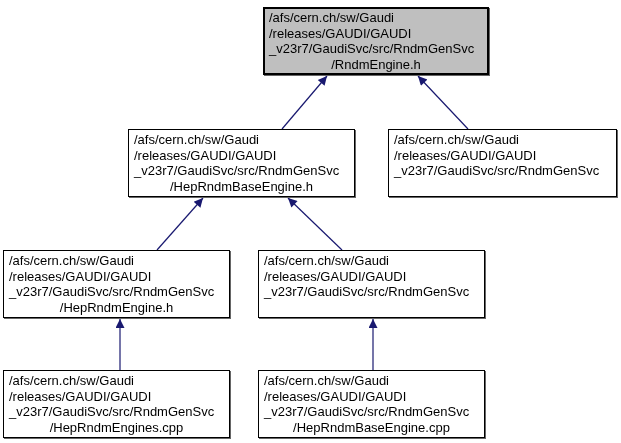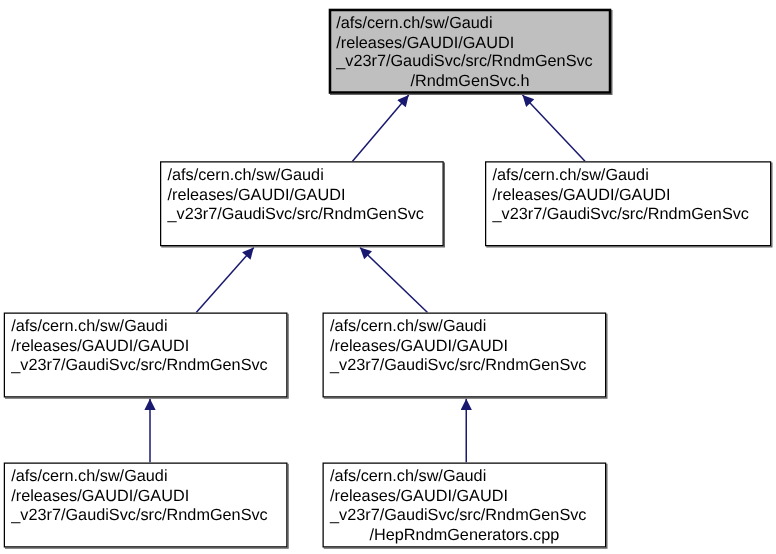--- a/index.html
+++ b/index.html
@@ -48,53 +48,56 @@
     <line x1="157" y1="250" x2="203" y2="198" marker-end="url(#ah)"></line>
     <line x1="342" y1="250" x2="288" y2="198" marker-end="url(#ah)"></line>
     <line x1="120" y1="370" x2="120" y2="319" marker-end="url(#ah)"></line>
     <line x1="373" y1="370" x2="373" y2="319" marker-end="url(#ah)"></line>
   </svg>
 
   <div id="n0" class="node selected">
     <div class="ln">/afs/cern.ch/sw/Gaudi</div>
     <div class="ln">/releases/GAUDI/GAUDI</div>
     <div class="ln">_v23r7/GaudiSvc/src/RndmGenSvc</div>
-    <div class="ln center">/RndmGenSvc.h</div>
+    <div class="ln center">/RndmEngine.h</div>
   </div>
 
   <div id="n1" class="node">
     <div class="ln">/afs/cern.ch/sw/Gaudi</div>
     <div class="ln">/releases/GAUDI/GAUDI</div>
     <div class="ln">_v23r7/GaudiSvc/src/RndmGenSvc</div>
+    <div class="ln center">/HepRndmBaseEngine.h</div>
   </div>
 
   <div id="n2" class="node">
     <div class="ln">/afs/cern.ch/sw/Gaudi</div>
     <div class="ln">/releases/GAUDI/GAUDI</div>
     <div class="ln">_v23r7/GaudiSvc/src/RndmGenSvc</div>
   </div>
 
   <div id="n3" class="node">
     <div class="ln">/afs/cern.ch/sw/Gaudi</div>
     <div class="ln">/releases/GAUDI/GAUDI</div>
     <div class="ln">_v23r7/GaudiSvc/src/RndmGenSvc</div>
+    <div class="ln center">/HepRndmEngine.h</div>
   </div>
 
   <div id="n4" class="node">
     <div class="ln">/afs/cern.ch/sw/Gaudi</div>
     <div class="ln">/releases/GAUDI/GAUDI</div>
     <div class="ln">_v23r7/GaudiSvc/src/RndmGenSvc</div>
   </div>
 
   <div id="n5" class="node">
     <div class="ln">/afs/cern.ch/sw/Gaudi</div>
     <div class="ln">/releases/GAUDI/GAUDI</div>
     <div class="ln">_v23r7/GaudiSvc/src/RndmGenSvc</div>
+    <div class="ln center">/HepRndmEngines.cpp</div>
   </div>
 
   <div id="n6" class="node">
     <div class="ln">/afs/cern.ch/sw/Gaudi</div>
     <div class="ln">/releases/GAUDI/GAUDI</div>
     <div class="ln">_v23r7/GaudiSvc/src/RndmGenSvc</div>
-    <div class="ln center">/HepRndmGenerators.cpp</div>
+    <div class="ln center">/HepRndmBaseEngine.cpp</div>
   </div>
 
 </div>
 
 </body></html>

